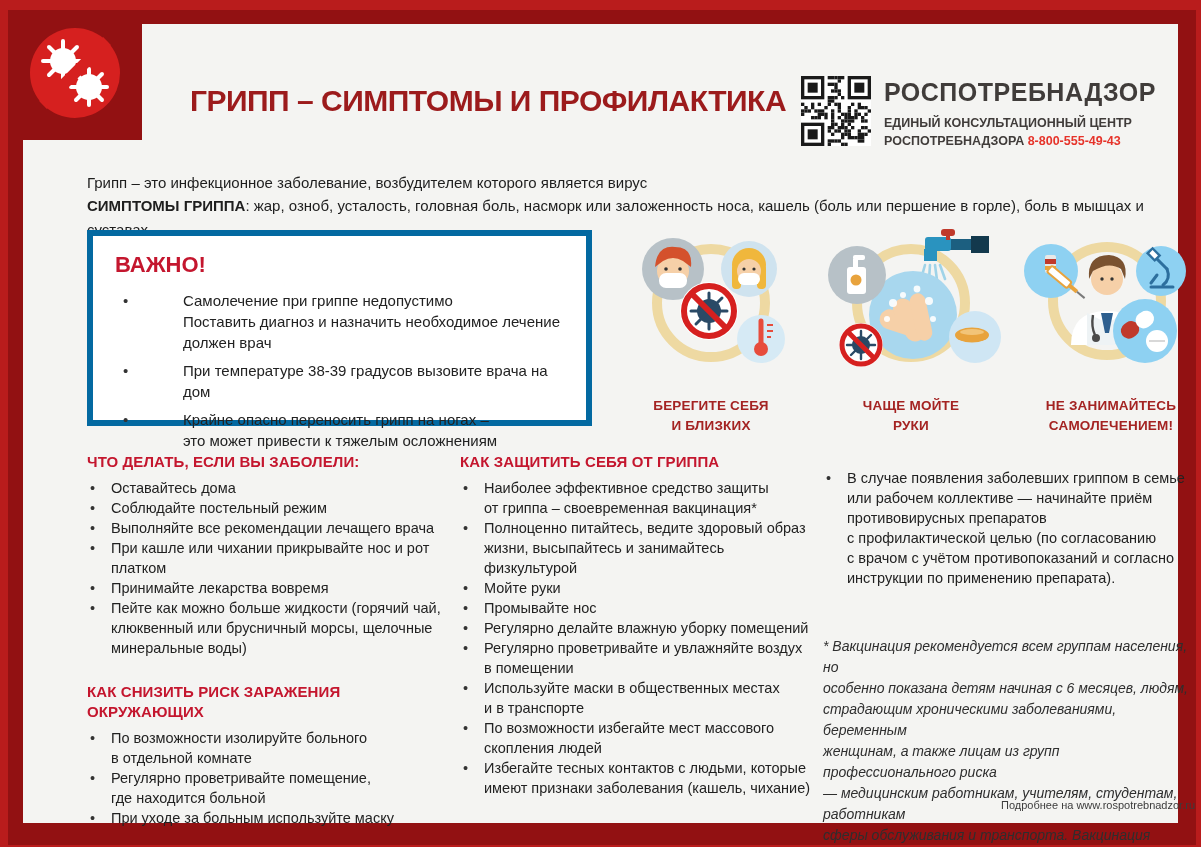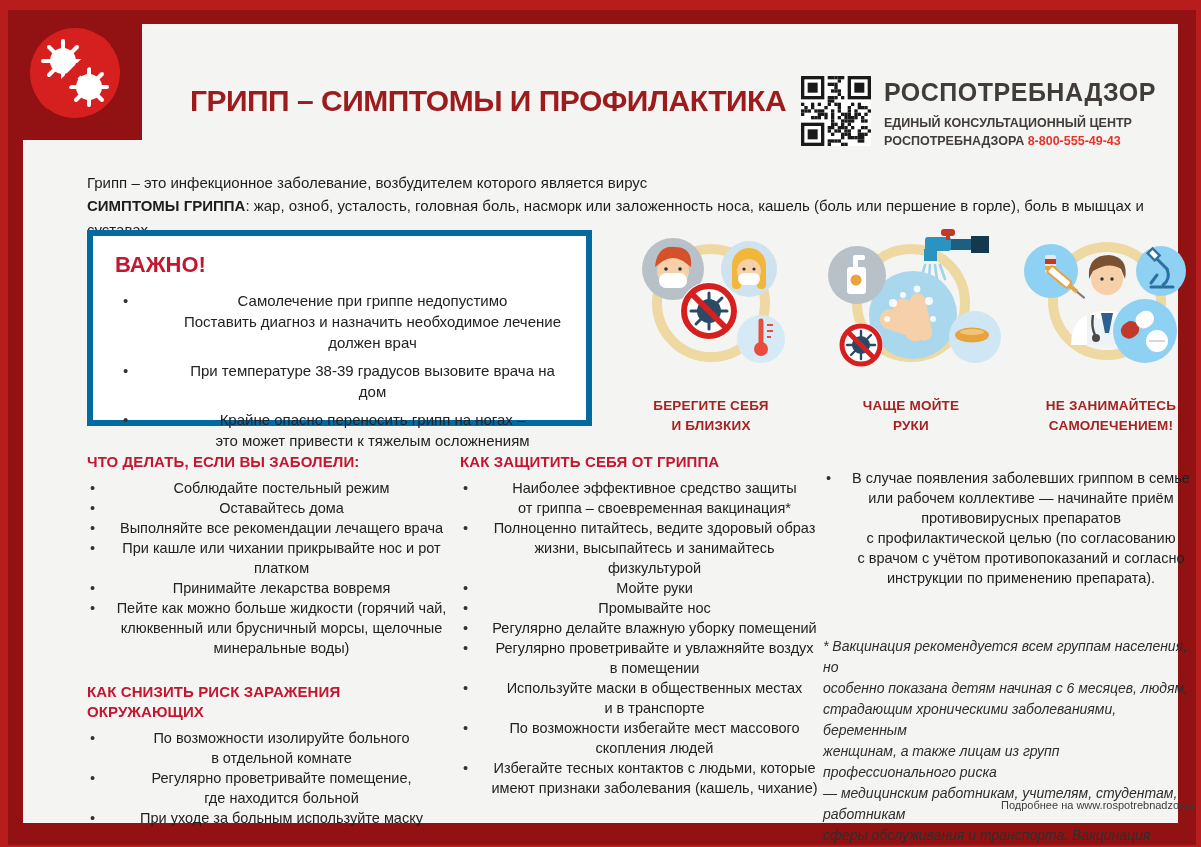--- a/index.html
+++ b/index.html
@@ -20,21 +20,21 @@
   .logo-sub { font-size:12.5px; font-weight:bold; color:#403c3a; margin-top:7px; line-height:1.45; }
   .logo-sub .phone { color:#e6332a; }
 
   .intro { position:absolute; left:64px; top:147px; width:1100px; font-size:15px; color:#1e1e1e; line-height:1.55; }
   .intro b { font-weight:bold; }
 
   .important-box { position:absolute; left:64px; top:206px; width:505px; height:196px;
     background:#ffffff; border:6px solid #0369a1; padding:16px 24px 0 22px; }
   .important-title { font-size:22px; font-weight:bold; color:#c4162e; margin-bottom:12px; }
   ul.blist { list-style:none; }
-  ul.blist li { position:relative; white-space:pre-line; font-size:14.5px; color:#222; line-height:20px;text-align:center; }
+  ul.blist li { position:relative; white-space:pre-line; font-size:14.5px; color:#222; line-height:20px; }
   .important-box ul.blist li { padding-left:68px; margin-bottom:7px; font-size:15px; line-height:21px; }
   .important-box ul.blist li::before { content:"•"; position:absolute; left:8px; color:#333; }
 
   .illustrations { position:absolute; left:598px; top:203px; width:580px; display:flex; justify-content:space-between; }
   .figure { width:180px; display:flex; flex-direction:column; align-items:center; }
   .figure svg { display:block; }
   .fig-caption { margin-top:17px; font-size:13.5px; font-weight:bold; color:#a42322; text-align:center;
     white-space:pre-line; line-height:1.45; letter-spacing:0.2px; }
 
   .col { position:absolute; top:428px; }
@@ -378,22 +378,22 @@
         </svg>
         </span>
         <figcaption class="fig-caption">НЕ ЗАНИМАЙТЕСЬ
 САМОЛЕЧЕНИЕМ!</figcaption>
       </figure>
     </div>
 
     <div class="col col1">
       <div class="sec-title">ЧТО ДЕЛАТЬ, ЕСЛИ ВЫ ЗАБОЛЕЛИ:</div>
       <ul class="blist">
+        <li>Оставайтесь дома</li>
         <li>Соблюдайте постельный режим</li>
-        <li>Оставайтесь дома</li>
         <li>Выполняйте все рекомендации лечащего врача</li>
         <li>При кашле или чихании прикрывайте нос и рот
 платком</li>
         <li>Принимайте лекарства вовремя</li>
         <li>Пейте как можно больше жидкости (горячий чай,
 клюквенный или брусничный морсы, щелочные
 минеральные воды)</li>
       </ul>
       <div class="sec-title sec2">КАК СНИЗИТЬ РИСК ЗАРАЖЕНИЯ ОКРУЖАЮЩИХ</div>
       <ul class="blist">

